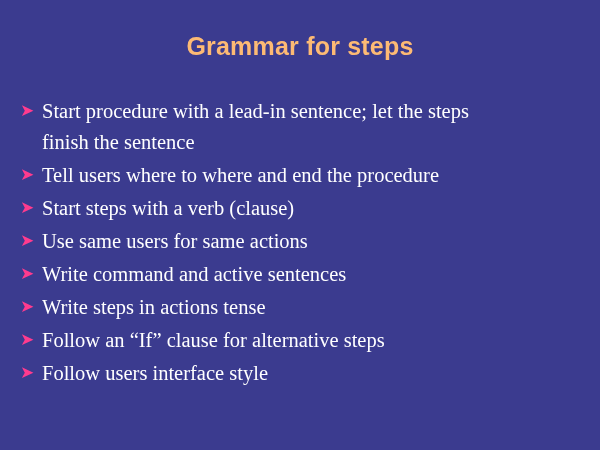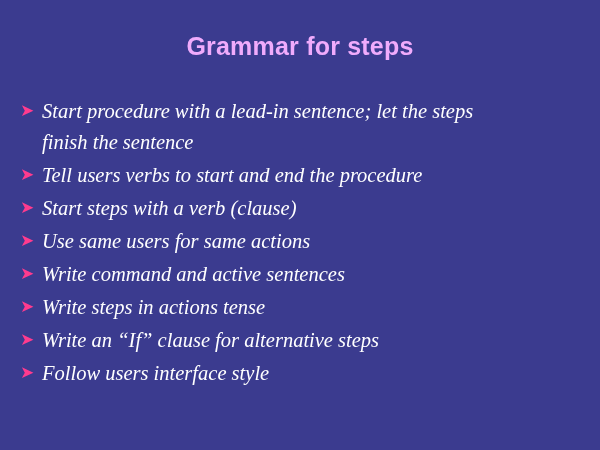--- a/index.html
+++ b/index.html
@@ -15,21 +15,21 @@
   }
   .slide {
     position: relative;
     width: 600px;
     height: 450px;
     box-sizing: border-box;
     background: #3b3b8f;
   }
   .slide-title {
     text-align: center;
-    color: #f0abfc;
+    color: #fdba74;
     font-family: "Liberation Sans", sans-serif;
     font-weight: bold;
     font-size: 25px;
     letter-spacing: 0.2px;
     padding-top: 33px;
     line-height: 1.1;
   }
   .bullet-list {
     margin: 0;
     padding: 0;
@@ -54,59 +54,58 @@
     color: #ff3b8e;
     font-size: 17px;
     line-height: 30.5px;
     text-align: left;
     padding-left: 2px;
     box-sizing: border-box;
   }
   .bullet-text {
     flex: 1 1 auto;
     white-space: pre-line;
-    font-style: italic;
   }
 </style>
 </head>
 <body>
 
 <div class="slide">
 
   <div class="slide-title">Grammar for steps</div>
 
   <ul class="bullet-list">
     <li class="bullet-item">
       <span class="bullet-marker">➤</span>
       <span class="bullet-text">Start procedure with a lead-in sentence; let the steps
 finish the sentence</span>
     </li>
     <li class="bullet-item">
       <span class="bullet-marker">➤</span>
-      <span class="bullet-text">Tell users verbs to start and end the procedure</span>
+      <span class="bullet-text">Tell users where to where and end the procedure</span>
     </li>
     <li class="bullet-item">
       <span class="bullet-marker">➤</span>
       <span class="bullet-text">Start steps with a verb (clause)</span>
     </li>
     <li class="bullet-item">
       <span class="bullet-marker">➤</span>
       <span class="bullet-text">Use same users for same actions</span>
     </li>
     <li class="bullet-item">
       <span class="bullet-marker">➤</span>
       <span class="bullet-text">Write command and active sentences</span>
     </li>
     <li class="bullet-item">
       <span class="bullet-marker">➤</span>
       <span class="bullet-text">Write steps in actions tense</span>
     </li>
     <li class="bullet-item">
       <span class="bullet-marker">➤</span>
-      <span class="bullet-text">Write an “If” clause for alternative steps</span>
+      <span class="bullet-text">Follow an “If” clause for alternative steps</span>
     </li>
     <li class="bullet-item">
       <span class="bullet-marker">➤</span>
       <span class="bullet-text">Follow users interface style</span>
     </li>
   </ul>
 
 </div>
 
 </body></html>

